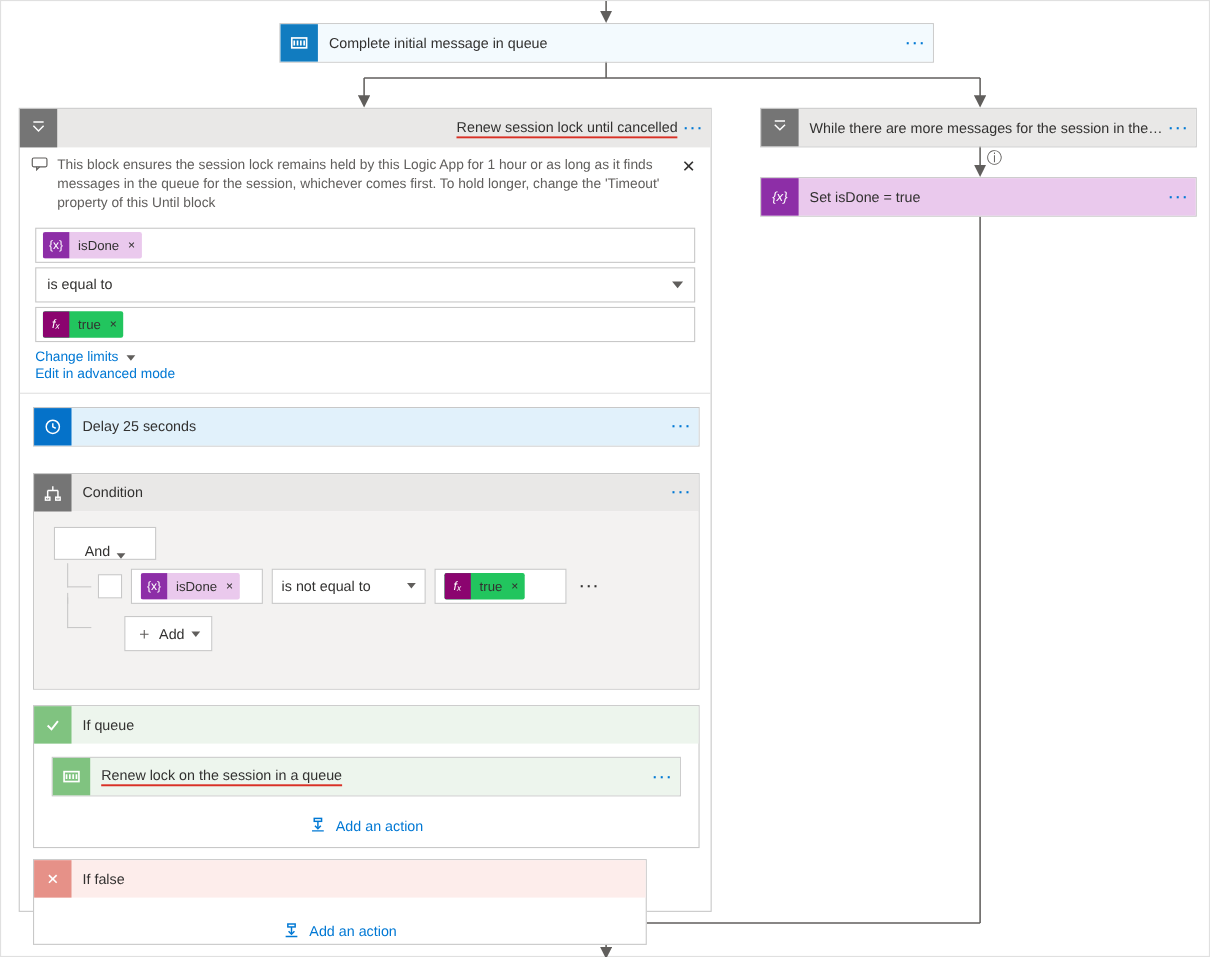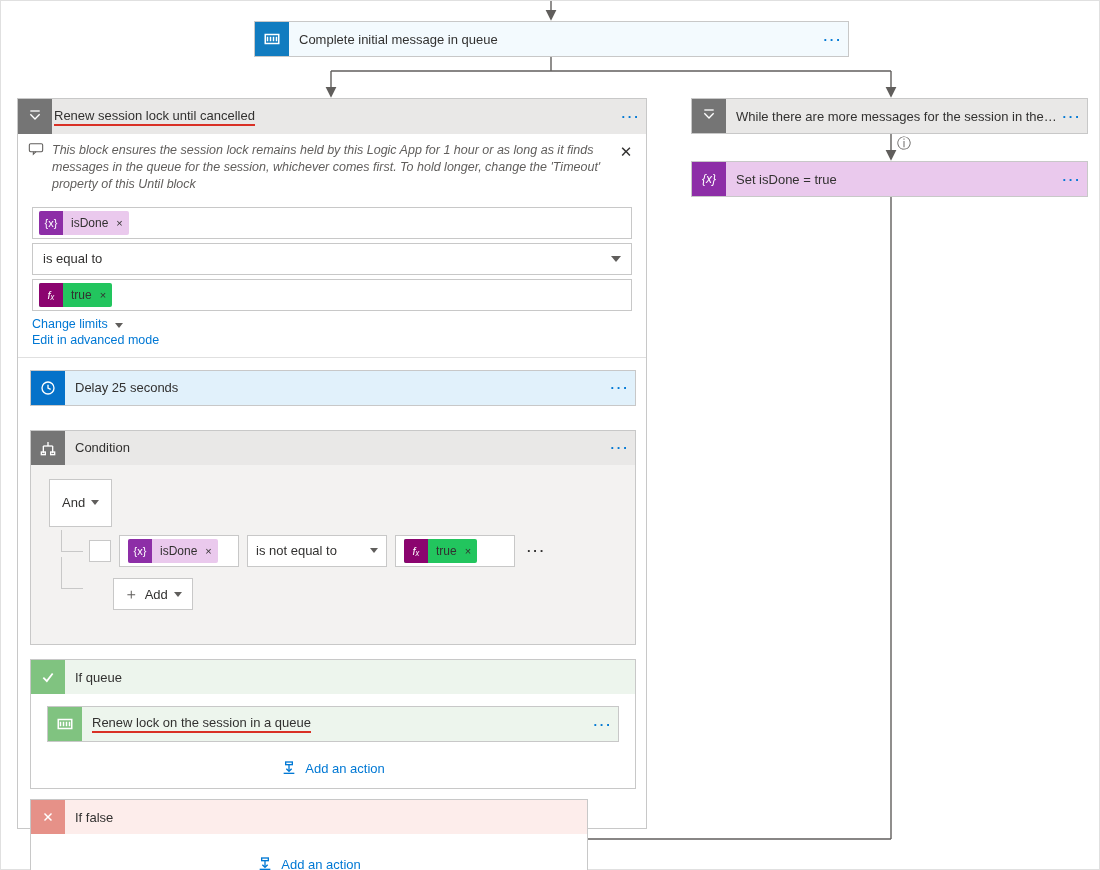--- a/index.html
+++ b/index.html
@@ -59,21 +59,21 @@
 
   .sel{margin:4px 14px;border:1px solid var(--border);height:32px;display:flex;align-items:center;padding:0 10px;justify-content:space-between;background:#fff;cursor:pointer;}
 
   .links{margin:6px 14px 10px 14px;font-size:12.5px;}
   .links a{color:var(--link);text-decoration:none;display:block;margin:2px 0;cursor:pointer;}
 
   .sched .icon{background:var(--sched-accent);}
   .sched .hdr{background:#e1f1fb;}
 
   .cond-body{padding:14px 18px 20px 18px;background:var(--cond-panel);}
-  .and-btn{display:inline-flex;align-items:center;border:1px solid var(--border);background:#fff;height:48px;padding:0 12px;gap:6px;cursor:pointer;}
+  .and-btn{display:inline-flex;align-items:flex-end;border:1px solid var(--border);background:#fff;height:30px;padding:0 27px;gap:6px;cursor:pointer;}
   .tree{margin-top:6px;}
   .row{display:flex;align-items:center;gap:8px;margin:8px 0;}
   .sq{width:22px;height:22px;border:1px solid var(--border);background:#fff;}
   .opbox{border:1px solid var(--border);background:#fff;height:32px;display:flex;align-items:center;padding:0 8px;gap:6px;}
   .add-row{display:inline-flex;align-items:center;border:1px solid var(--border);background:#fff;height:32px;padding:0 10px;gap:6px;cursor:pointer;margin-left:28px;}
   .add-ic{font-size:15px;color:#605e5c;}
   .row .more{letter-spacing:2px;font-weight:bold;padding:0 4px;}
 
   .branch .hdr{height:34px;}
   .branch.true .hdr{background:var(--true-bg);} .branch.true .icon{background:var(--true-icon);}
@@ -164,34 +164,34 @@
 
 <div class="panel" style="left:16px;top:97px;width:630px;height:731px;">
 
   <div class="hdr" style="display:flex;align-items:center;height:35px;background:var(--grey);">
     <div class="icon" style="background:var(--grey-hdr);width:35px;height:35px;display:flex;align-items:center;justify-content:center;color:#fff;">
       <svg width="16" height="16" viewBox="0 0 24 24" fill="none" stroke="#fff" stroke-width="2">
             <polyline points="5,8 12,15 19,8"></polyline>
             <polyline points="5,3 12,3 19,3"></polyline>
           </svg>
     </div>
-    <div class="title" style="flex:1;padding-left:2px;">
+    <div class="title" style="flex:1;padding-left:2px;text-align:right;">
       <span class="underline-red">Renew session lock until cancelled</span>
     </div>
     <div class="more" style="width:30px;text-align:center;color:var(--link);letter-spacing:2px;font-weight:bold;">···</div>
   </div>
 
   <div class="note">
     <div class="bubble">
       <svg width="16" height="14" viewBox="0 0 24 20" fill="none" stroke="#605e5c" stroke-width="1.6">
             <rect x="2" y="2" width="20" height="12" rx="2"></rect>
             <polyline points="8,14 8,18 12,14"></polyline>
           </svg>
     </div>
-    <div style="flex:1;font-style:italic;">This block ensures the session lock remains held by this Logic App for 1 hour or as long as it finds messages in the queue for the session, whichever comes first. To hold longer, change the 'Timeout' property of this Until block</div>
+    <div style="flex:1;">This block ensures the session lock remains held by this Logic App for 1 hour or as long as it finds messages in the queue for the session, whichever comes first. To hold longer, change the 'Timeout' property of this Until block</div>
     <div class="xbtn">✕</div>
   </div>
 
   <div class="fieldbox">
     <span class="chip var">
       <span class="chic">{x}</span>
       <span class="chtx">isDone</span>
       <span class="chx">×</span>
     </span>
   </div>

